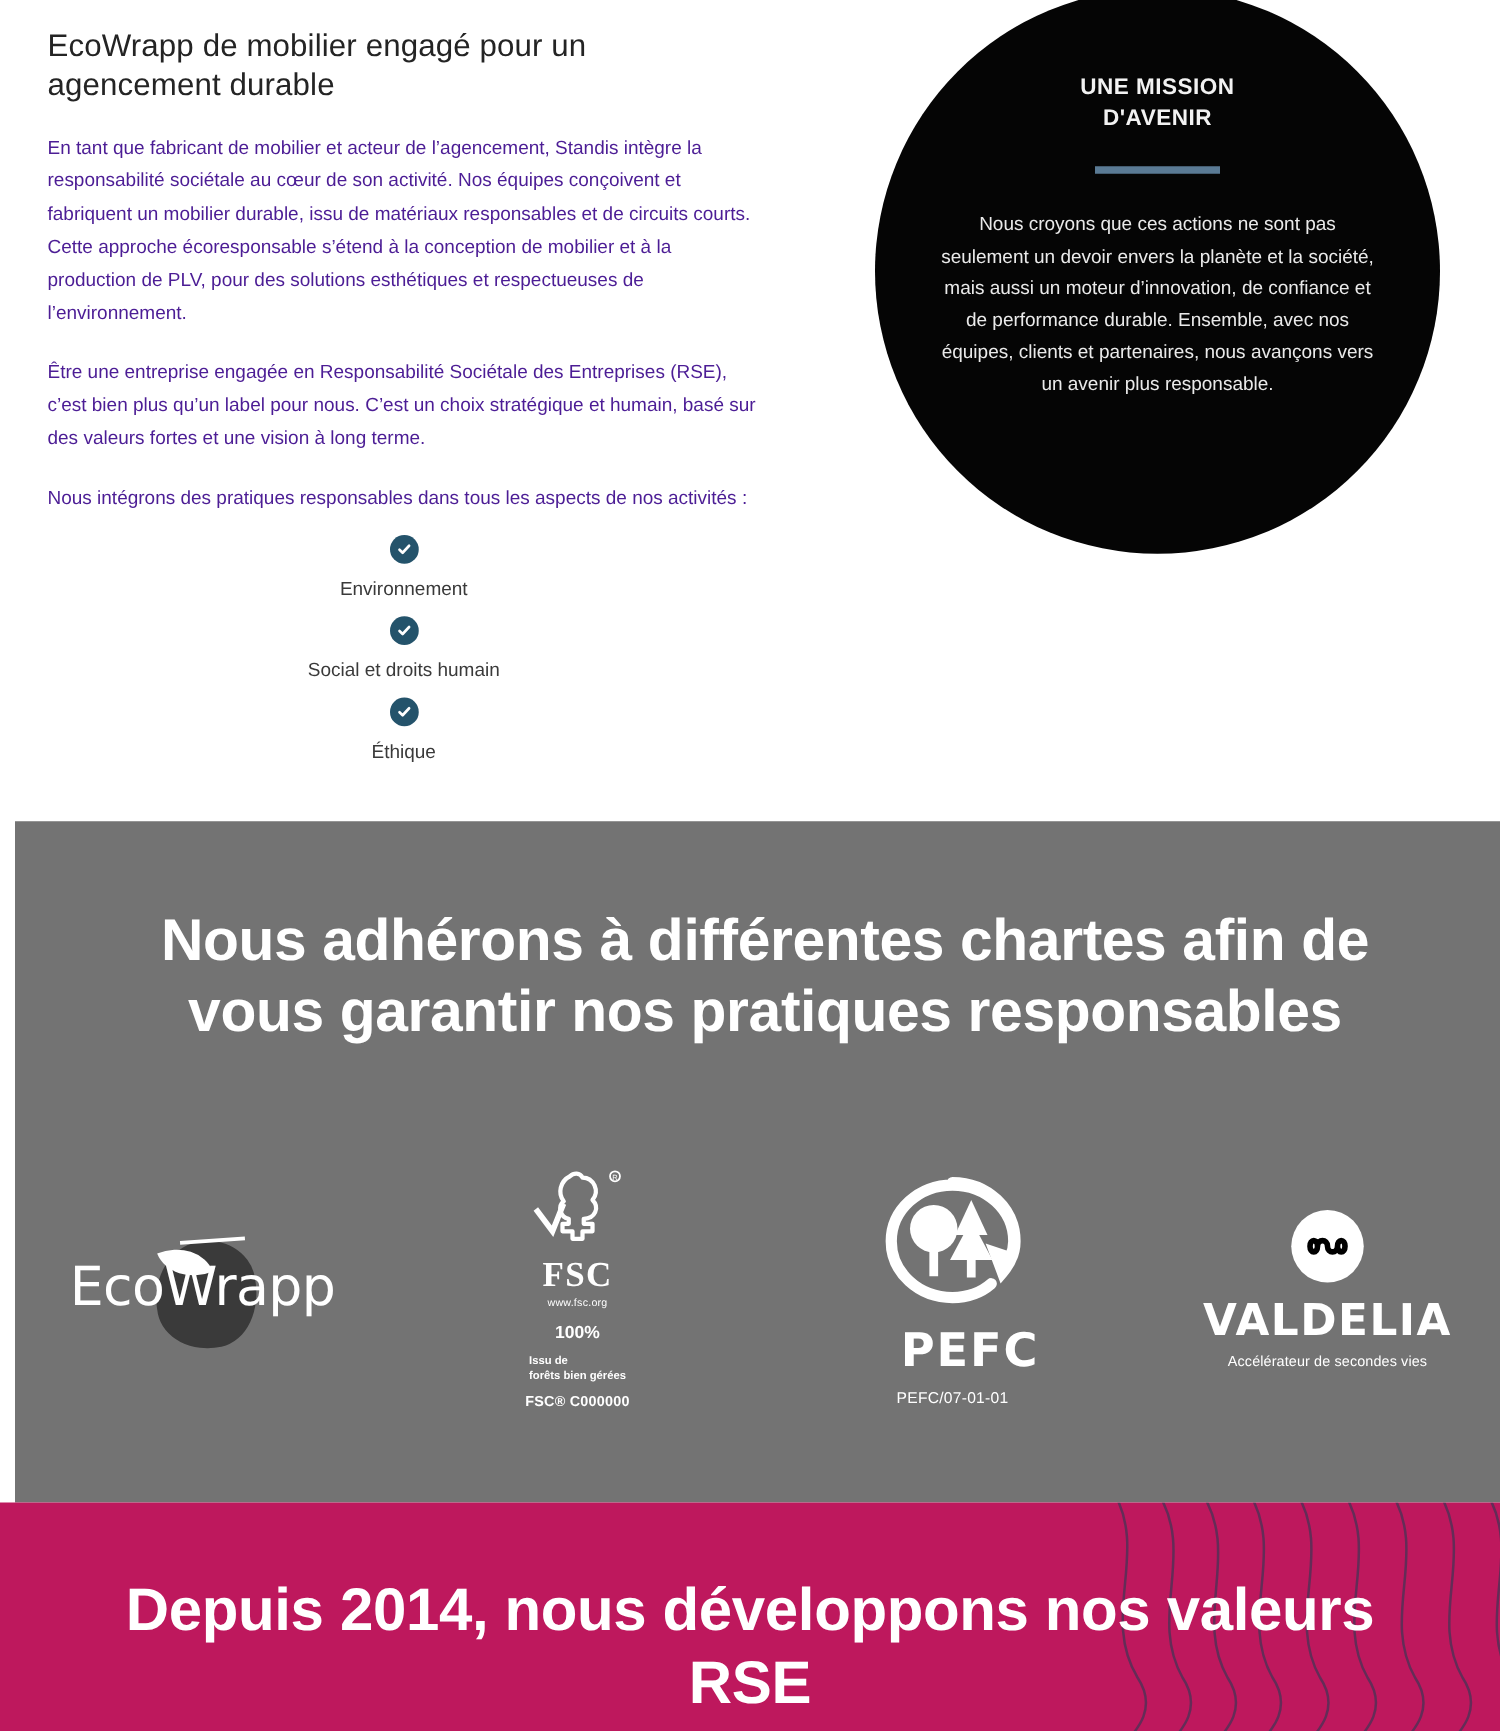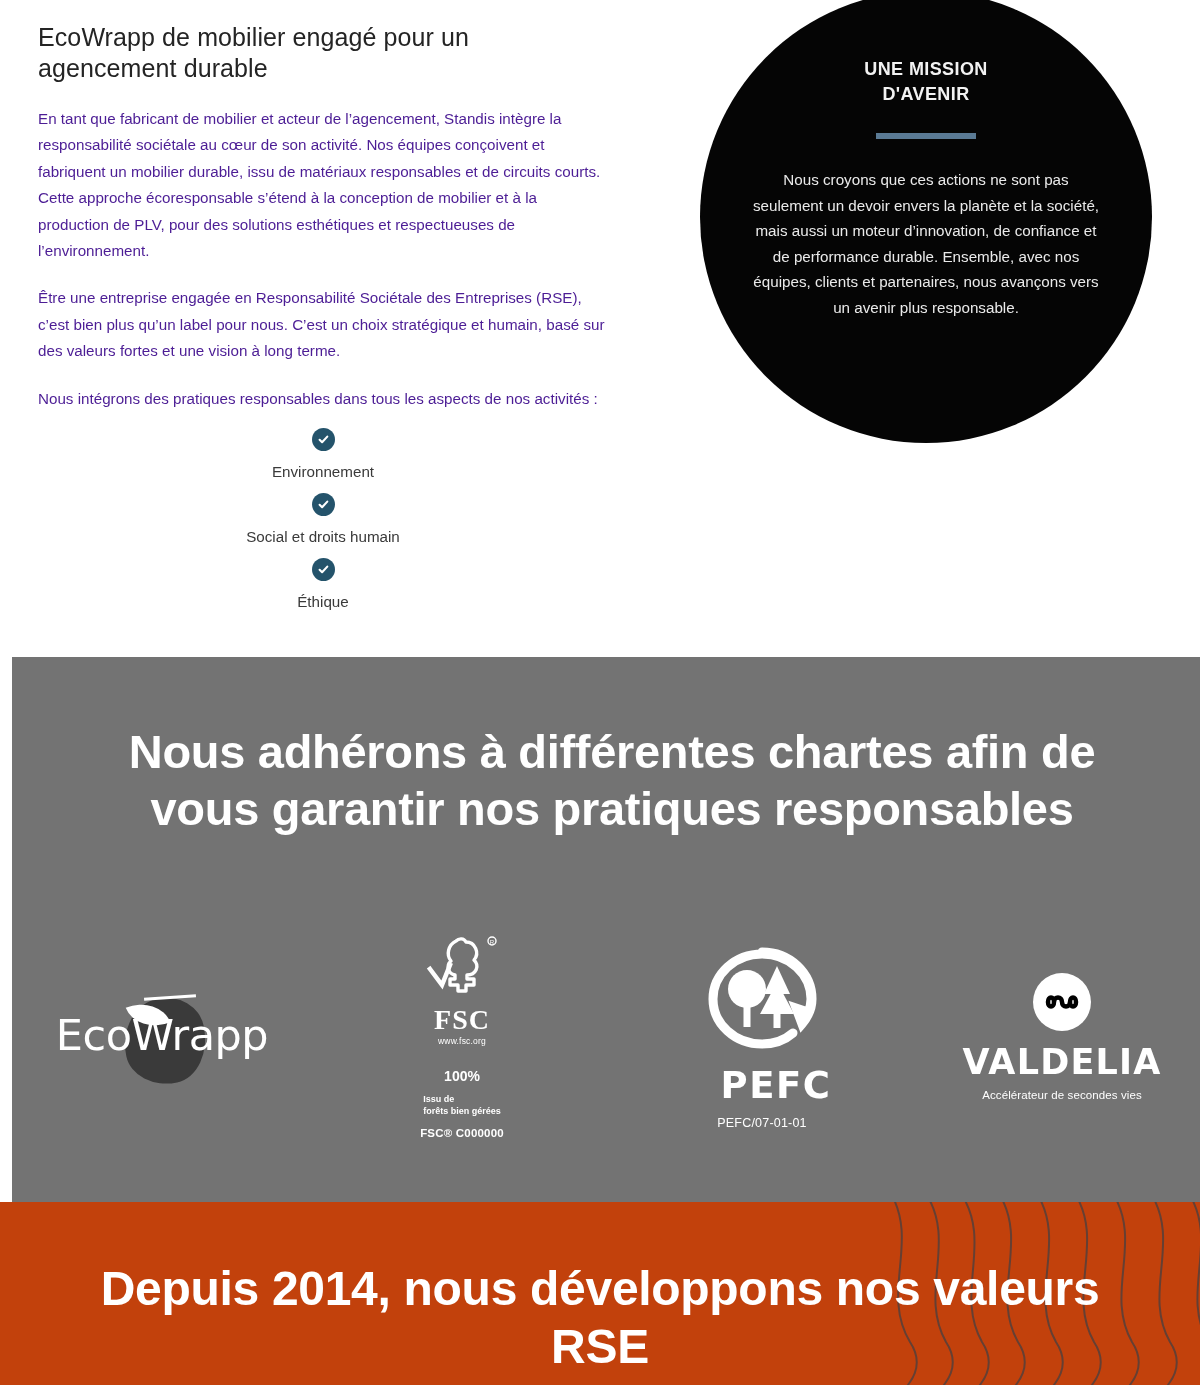--- a/index.html
+++ b/index.html
@@ -155,21 +155,21 @@
   }
 
   
   .fsc-mark { margin-bottom:4px; }
   .fsc-word {
     font-family:"Liberation Serif", serif;
     font-size:28px; font-weight:700;
     letter-spacing:1px; line-height:30px;
   }
   .fsc-url { font-size:8.5px; line-height:12px; letter-spacing:0.2px;text-align:right; }
-  .fsc-pct { font-size:14px; font-weight:700; line-height:17px; margin-top:21px; }
+  .fsc-pct { font-size:14px; font-weight:700; line-height:17px; margin-top:9px; }
   .fsc-src { font-size:9px; line-height:12px; margin-top:8px; white-space:pre-line; font-weight:700; }
   .fsc-code { font-size:11.5px; font-weight:700; line-height:15px; margin-top:9px; letter-spacing:0.2px; }
 
   
   .pefc-word {
     font-size:37px; font-weight:700;
     letter-spacing:1.5px; line-height:40px;
     margin-top:4px;
     font-family:"DejaVu Sans", sans-serif;
     margin-left:28px;
@@ -187,21 +187,21 @@
     font-size:35px; font-weight:700;
     letter-spacing:1.2px; line-height:38px;
     font-family:"DejaVu Sans", sans-serif;
   }
   .valdelia-tag { font-size:11.5px; line-height:15px; margin-top:7px; letter-spacing:0.1px; }
 
   
   .section-band {
     position:absolute; top:1202px; left:0;
     width:1200px; height:183px;
-    background:#c2410c;
+    background:#be185d;
     overflow:hidden;
   }
   .band-waves {
     position:absolute; right:0; top:0;
     width:320px; height:183px;
     opacity:0.55;
   }
   .band-heading {
     position:relative;
     width:1060px; margin:0 auto;

